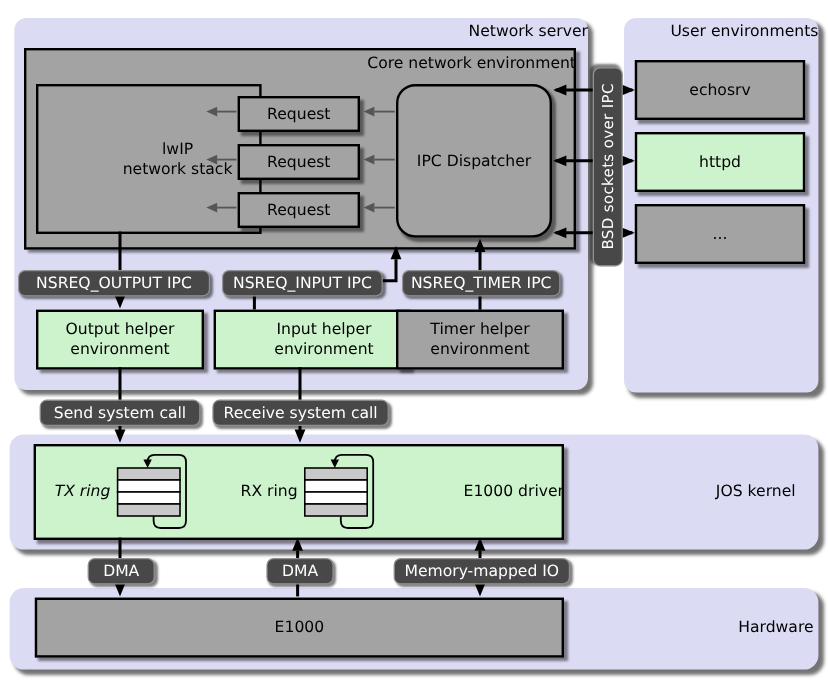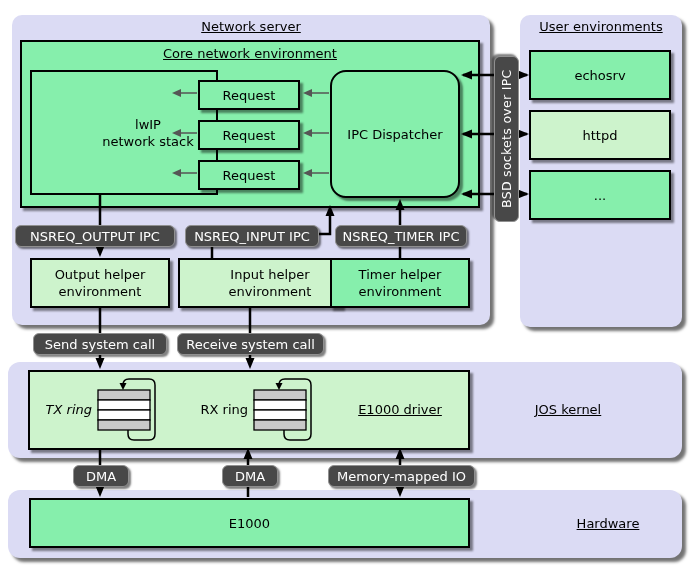--- a/index.html
+++ b/index.html
@@ -1,26 +1,26 @@
 <!DOCTYPE html>
 <html><head>
 <meta charset="utf-8">
 <style>
   html,body{margin:0;padding:0;background:#fff;}
   .canvas{position:relative;width:690px;height:570px;background:#ffffff;overflow:hidden;
           font-family:"DejaVu Sans","Liberation Sans",sans-serif;color:#000;}
   .panel{position:absolute;background:#dbdbf4;border-radius:10px;
          box-shadow:4px 4px 3px rgba(0,0,0,0.55);z-index:1;}
-  .box{position:absolute;background:#86efac;border:2px solid #000;
+  .box{position:absolute;background:#a3a3a3;border:2px solid #000;
        box-shadow:3px 3px 2px rgba(0,0,0,0.45);z-index:2;
        display:flex;align-items:center;justify-content:center;
        font-size:13px;line-height:17px;text-align:center;}
   .box.green{background:#cdf3cc;}
   .lbl{position:absolute;z-index:3;font-size:13px;}
-  .center{text-align:center;text-decoration:underline;}
+  .center{text-align:right;}
   .two-line span{display:block;}
   svg.arrows{position:absolute;left:0;top:0;z-index:5;pointer-events:none;}
   .pill{position:absolute;z-index:10;background:#484848;color:#fff;
         border:1px solid #909090;border-radius:6px;font-size:13px;
         display:flex;align-items:center;justify-content:center;
         box-shadow:2px 2px 2px rgba(0,0,0,0.5);white-space:nowrap;}
   .pill-v{writing-mode:vertical-rl;transform:rotate(180deg);font-size:12.5px;
           letter-spacing:0.3px;}
 </style>
 </head>
@@ -86,21 +86,21 @@
     <div>
       <span>Timer helper</span>
       <span>environment</span>
     </div>
   </div>
 
   <div class="box green" style="left:28px;top:370px;width:438px;height:76px;"></div>
   <div class="lbl" style="left:30px;top:402px;width:62px;text-align:right;font-style:italic;">TX ring</div>
   <div class="lbl" style="left:186px;top:402px;width:62px;text-align:right;">RX ring</div>
   <div class="lbl center" style="left:330px;top:402px;width:140px;">E1000 driver</div>
-  <div class="lbl center" style="left:498px;top:402px;width:140px;">JOS kernel</div>
+  <div class="lbl center" style="left:523px;top:402px;width:140px;">JOS kernel</div>
 
   <div class="box" style="left:29px;top:498px;width:437px;height:46px;">
     <span>E1000</span>
   </div>
   <div class="lbl center" style="left:538px;top:516px;width:140px;">Hardware</div>
 
   <svg class="arrows" width="690" height="570" viewBox="0 0 690 570">
 
     <g stroke="#555" stroke-width="1.5" fill="#555">
       <line x1="197" y1="93" x2="181" y2="93"></line>

